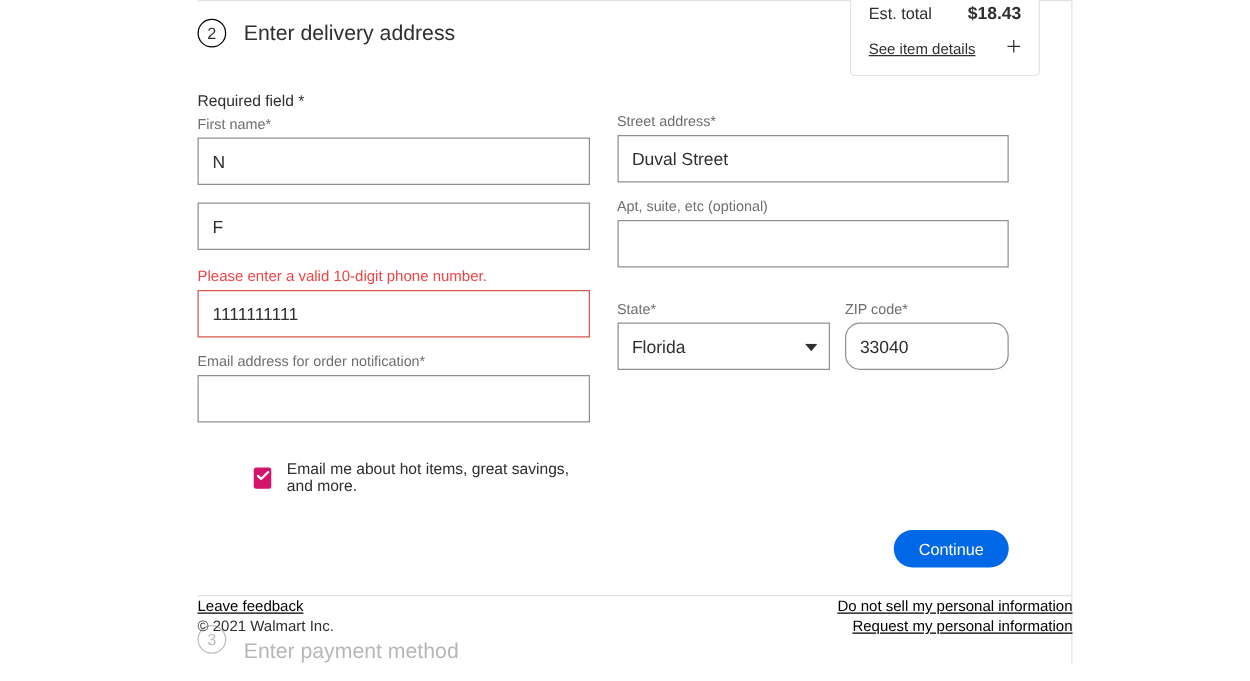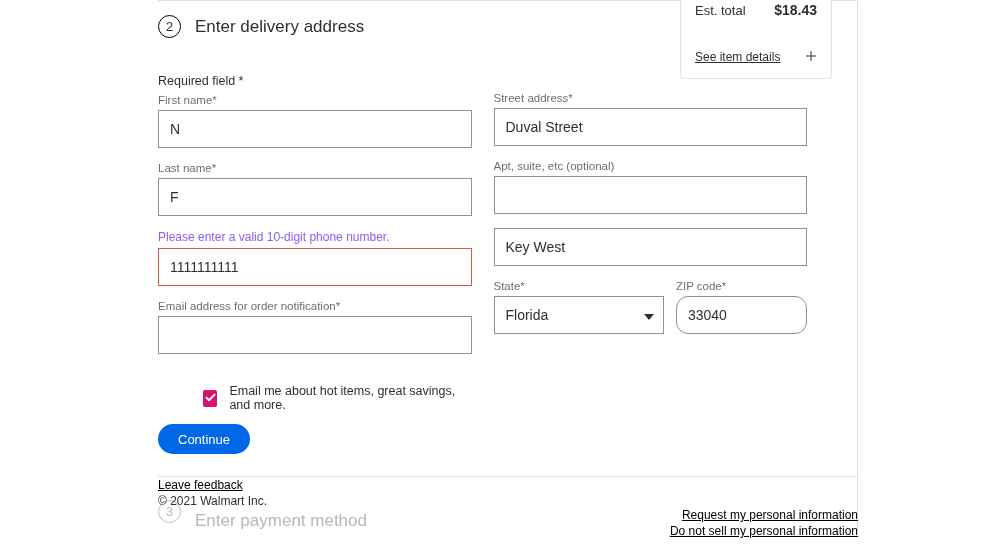--- a/index.html
+++ b/index.html
@@ -40,21 +40,21 @@
     gap: 22px;
     padding-right: 50px;
   }
   .col { flex: 1; display: flex; flex-direction: column; }
   .required-note { font-size: 12.5px; color: #2e2f32; margin-bottom: 6px; }
   .label {
     font-size: 11.5px;
     color: #6d6e71;
     margin-bottom: 4px;
   }
-  .label.error { color: #8b5cf6; font-size: 12px; }
+  .label.error { color: #ef4444; font-size: 12px; }
   .field {
     height: 38px;
     border: 1px solid #909196;
     padding: 0 11px;
     font-size: 14px;
     color: #2e2f32;
     font-family: inherit;
     outline: none;
     background: #fff;
   }
@@ -84,22 +84,23 @@
     width: 17px; height: 17px;
     background: #d3136c;
     border-radius: 2px;
     display: flex; align-items: center; justify-content: center;
     cursor: pointer;
   }
   .checkbox svg { width: 11px; height: 11px; }
   .checkbox-label { font-size: 12.5px; }
   .continue-row {
     display: flex;
+    justify-content: flex-end;
     padding-right: 50px;
-    margin-top: 12px;
+    margin-top: 28px;
     margin-bottom: 22px;
   }
   .continue-btn {
     background: #0067e6;
     color: #fff;
     border: none;
     border-radius: 17px;
     height: 30px;
     padding: 0 20px;
     font-size: 13px;
@@ -118,37 +119,36 @@
     position: absolute;
     left: 680px;
     top: -8px;
     width: 152px;
     background: #fff;
     border: 1px solid #e3e3e3;
     border-top: none;
     border-radius: 0 0 4px 4px;
     padding: 10px 14px 12px;
   }
-  .summary-row { display: flex; justify-content: space-between; align-items: flex-end; margin-bottom: 30px;}
+  .summary-row { display: flex; justify-content: space-between; align-items: flex-end; margin-bottom: 12px;}
   .summary-label { font-size: 13px; }
   .summary-value { font-size: 14px; font-weight: 700; }
   .summary-link-row { display: flex; justify-content: space-between; align-items: center; }
   .summary-link { font-size: 12px; text-decoration: underline; cursor: pointer; }
   .plus-icon { width: 12px; height: 12px; cursor: pointer; }
 
   
   .footer {
     position: absolute;
     left: 158px; right: 0;
     width: 700px;
     top: 478px;
     display: flex;
     justify-content: space-between;
     font-size: 12px;
-    flex-direction: column;
   }
   .footer a, .footer .link { text-decoration: underline; cursor: pointer; color: #000; }
   .footer-right { text-align: right; }
   .footer-right .link { display: block; margin-bottom: 2px; }
   .copyright { margin-top: 2px; }
 </style>
 </head>
 <body>
 
 <div class="container">
@@ -160,21 +160,20 @@
 
   <div class="form-area">
 
     <div class="col">
       <div class="required-note">Required field *</div>
 
       <div class="label">First name*</div>
       <input class="field" value="N" style="">
       <div class="spacer-sm"></div>
 
-      <div class="label">Last name*</div>
       <input class="field" value="F" style="">
       <div class="spacer-sm"></div>
 
       <div class="label error">Please enter a valid 10-digit phone number.</div>
       <input class="field error" value="1111111111" style="">
       <div class="spacer-sm"></div>
 
       <div class="label">Email address for order notification*</div>
       <input class="field" value="" style="">
 
@@ -193,21 +192,20 @@
     <div class="col">
       <div style="height:18px"></div>
       <div class="label">Street address*</div>
       <input class="field" value="Duval Street" style="">
       <div class="spacer-sm"></div>
 
       <div class="label">Apt, suite, etc (optional)</div>
       <input class="field" value="" style="">
       <div class="spacer-sm"></div>
 
-      <input class="field" value="Key West" style="">
       <div class="spacer-sm"></div>
 
       <div class="state-zip-row">
         <div style="flex:1.3;">
           <div class="label">State*</div>
           <div class="select-wrap">
             <input class="field" readonly="" value="Florida" style="">
             <span class="select-caret">
               <svg width="10" height="6" viewBox="0 0 10 6">
                   <path d="M0 0 L5 6 L10 0 Z" fill="#2e2f32"></path>
@@ -250,16 +248,16 @@
     </span>
   </div>
 </div>
 
 <div class="footer">
   <div>
     <div class="link">Leave feedback</div>
     <div class="copyright">© 2021 Walmart Inc.</div>
   </div>
   <div class="footer-right">
+    <span class="link">Do not sell my personal information</span>
     <span class="link">Request my personal information</span>
-    <span class="link">Do not sell my personal information</span>
   </div>
 </div>
 
 </body></html>

